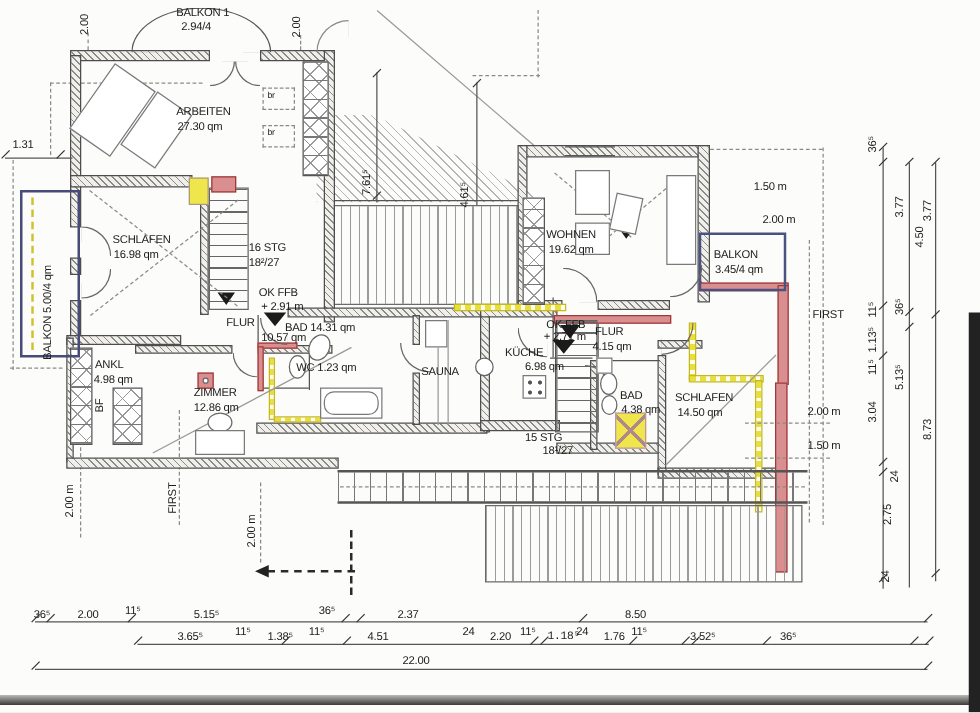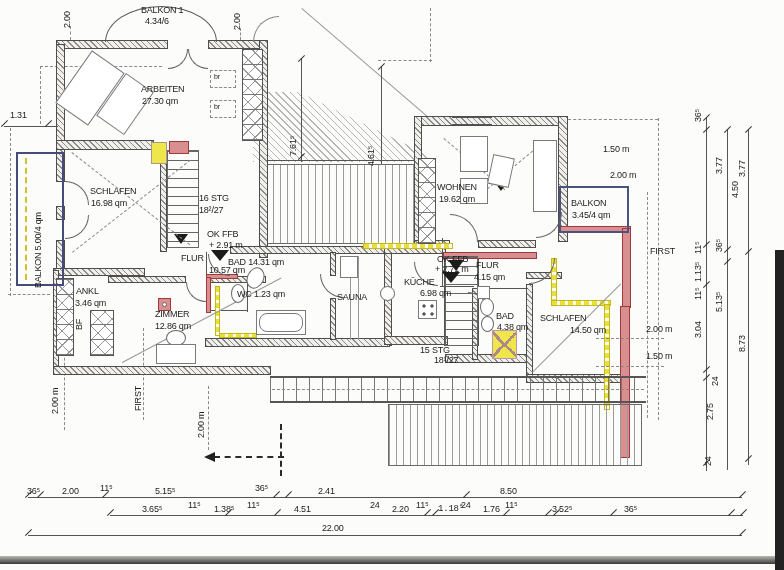--- a/index.html
+++ b/index.html
@@ -191,21 +191,21 @@
   <div class="abs oval" style="left:162px;top:302px;width:5px;height:5px;"></div>
 
   <div class="abs tri" style="left:211px;top:250px;"></div>
   <div class="abs tri" able="false" style="left:442px;top:272px;"></div>
 
   <div class="abs ddh" style="left:214px;top:456px;width:70px;"></div>
   <div class="abs" style="left:204px;top:452px;width:0;height:0;border-top:5px solid transparent;border-bottom:5px solid transparent;border-right:11px solid #222;"></div>
   <div class="abs ddv" style="left:280px;top:424px;height:52px;"></div>
 
   <div class="abs lbl" style="left:141px;top:5px;">BALKON 1</div>
-  <div class="abs lbl" style="left:145px;top:16px;">4.34/6</div>
+  <div class="abs lbl" style="left:145px;top:16px;">2.94/4</div>
   <div class="abs lbl" style="left:141px;top:84px;">ARBEITEN</div>
   <div class="abs lbl" style="left:142px;top:96px;">27.30 qm</div>
   <div class="abs lbl" style="left:90px;top:186px;">SCHLAFEN</div>
   <div class="abs lbl" style="left:91px;top:198px;">16.98 qm</div>
   <div class="abs vtext" style="left:33px;top:180px;height:108px;">BALKON 5.00/4 qm</div>
   <div class="abs lbl" style="left:181px;top:253px;">FLUR</div>
   <div class="abs lbl" style="left:183px;top:265px;margin-left:26px;">10.57 qm</div>
   <div class="abs lbl" style="left:228px;top:257px;">BAD 14.31 qm</div>
   <div class="abs lbl" style="left:237px;top:289px;">WC 1.23 qm</div>
   <div class="abs lbl" style="left:337px;top:292px;">SAUNA</div>
@@ -213,25 +213,25 @@
   <div class="abs lbl" style="left:420px;top:288px;">6.98 qm</div>
   <div class="abs lbl" style="left:437px;top:182px;">WOHNEN</div>
   <div class="abs lbl" style="left:439px;top:194px;">19.62 qm</div>
   <div class="abs lbl" style="left:571px;top:198px;">BALKON</div>
   <div class="abs lbl" style="left:572px;top:210px;">3.45/4 qm</div>
   <div class="abs lbl" style="left:476px;top:260px;">FLUR</div>
   <div class="abs lbl" style="left:474px;top:272px;">4.15 qm</div>
   <div class="abs lbl" style="left:496px;top:311px;">BAD</div>
   <div class="abs lbl" style="left:497px;top:322px;">4.38 qm</div>
   <div class="abs lbl" style="left:540px;top:313px;">SCHLAFEN</div>
-  <div class="abs lbl" style="left:542px;top:325px;margin-left:28px;">14.50 qm</div>
+  <div class="abs lbl" style="left:542px;top:325px;">14.50 qm</div>
   <div class="abs lbl" style="left:155px;top:309px;">ZIMMER</div>
   <div class="abs lbl" style="left:155px;top:321px;">12.86 qm</div>
   <div class="abs lbl" style="left:76px;top:286px;">ANKL</div>
-  <div class="abs lbl" style="left:75px;top:298px;">3.46 qm</div>
+  <div class="abs lbl" style="left:75px;top:298px;">4.98 qm</div>
 
   <div class="abs lbl" style="left:199px;top:193px;">16 STG</div>
   <div class="abs lbl" style="left:199px;top:205px;">18²/27</div>
   <div class="abs lbl" style="left:420px;top:345px;">15 STG</div>
   <div class="abs lbl" style="left:434px;top:355px;">18¹/27</div>
   <div class="abs lbl" style="left:207px;top:229px;">OK FFB</div>
   <div class="abs lbl" style="left:209px;top:240px;">+ 2.91 m</div>
   <div class="abs lbl" style="left:437px;top:254px;">OK FFB</div>
   <div class="abs lbl" style="left:435px;top:264px;">+ 2.71 m</div>
 
@@ -267,21 +267,21 @@
 
   <div class="abs th" style="left:28px;top:497px;width:714px;"></div>
   <div class="abs th" style="left:110px;top:515px;width:633px;"></div>
   <div class="abs th" style="left:28px;top:535px;width:714px;"></div>
 
   <div class="abs lbl" style="left:27px;top:486px;">36⁵</div>
   <div class="abs lbl" style="left:62px;top:486px;">2.00</div>
   <div class="abs lbl" style="left:100px;top:483px;">11⁵</div>
   <div class="abs lbl" style="left:155px;top:486px;">5.15⁵</div>
   <div class="abs lbl" style="left:255px;top:483px;">36⁵</div>
-  <div class="abs lbl" style="left:318px;top:486px;">2.41</div>
+  <div class="abs lbl" style="left:318px;top:486px;">2.37</div>
   <div class="abs lbl" style="left:500px;top:486px;">8.50</div>
 
   <div class="abs lbl" style="left:142px;top:504px;">3.65⁵</div>
   <div class="abs lbl" style="left:188px;top:500px;">11⁵</div>
   <div class="abs lbl" style="left:214px;top:504px;">1.38⁵</div>
   <div class="abs lbl" style="left:247px;top:500px;">11⁵</div>
   <div class="abs lbl" style="left:294px;top:504px;">4.51</div>
   <div class="abs lbl" style="left:370px;top:500px;">24</div>
   <div class="abs lbl" style="left:392px;top:504px;">2.20</div>
   <div class="abs lbl" style="left:416px;top:500px;">11⁵</div>

